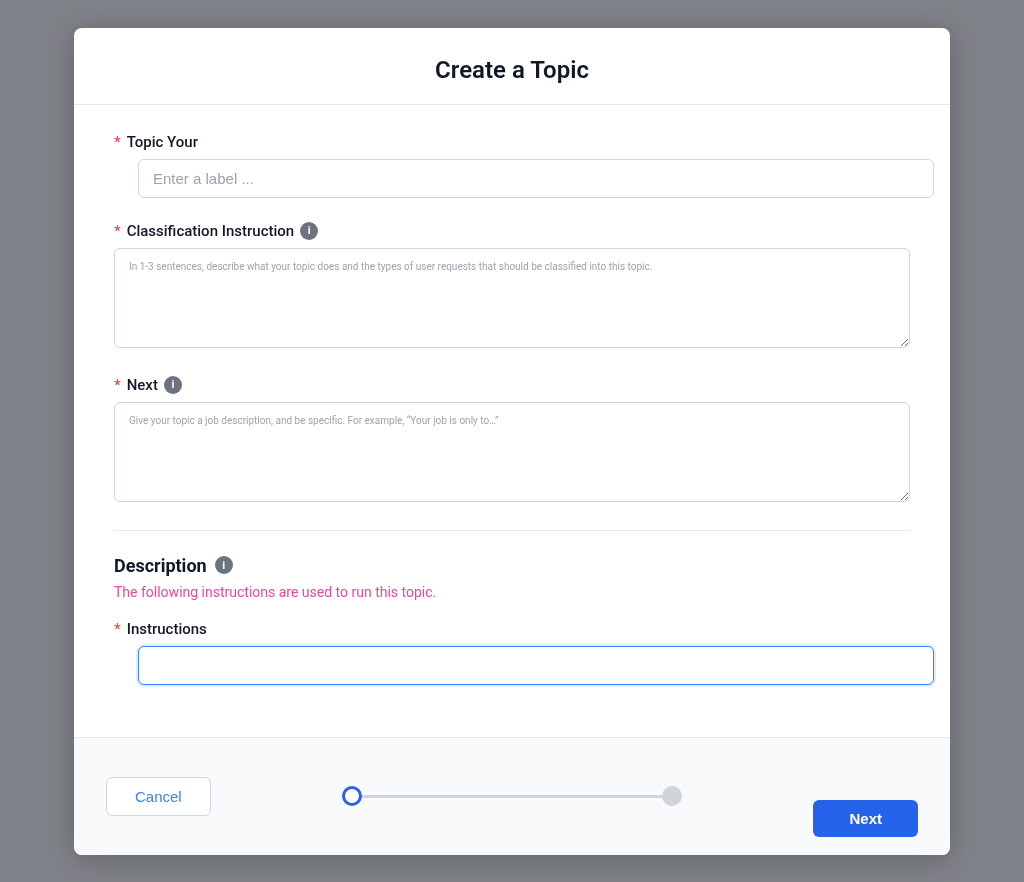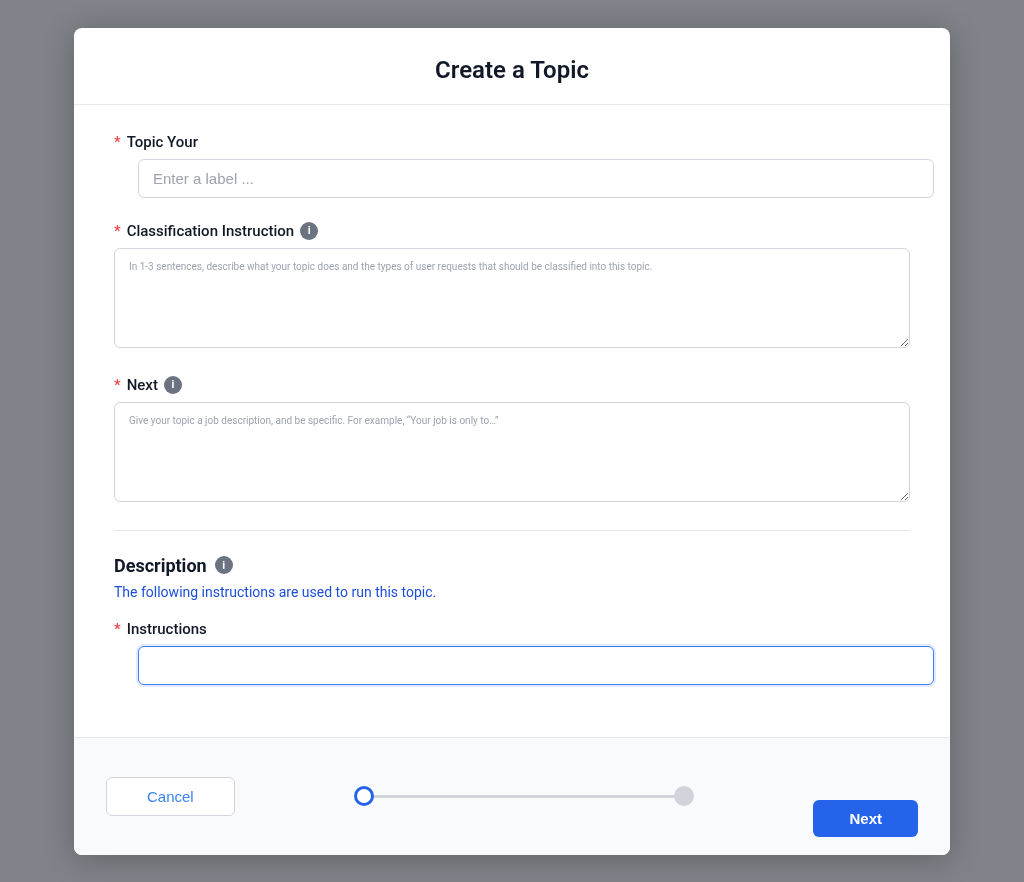--- a/index.html
+++ b/index.html
@@ -134,35 +134,35 @@
       align-items: center;
       gap: 8px;
       font-size: 18px;
       font-weight: 700;
       color: #111827;
       margin-bottom: 8px;
     }
 
     .section-desc {
       font-size: 14px;
-      color: #1d4ed8;
+      color: #ec4899;
       margin-bottom: 20px;
     }
 
     .modal-footer {
       padding: 18px 32px;
       border-top: 1px solid #e5e7eb;
       display: flex;
       align-items: center;
       justify-content: space-between;
       background: #f9fafb;
     }
 
     .btn-cancel {
-      padding: 10px 40px;
+      padding: 10px 28px;
       border: 1px solid #d1d5db;
       border-radius: 6px;
       background: #fff;
       color: #3b82f6;
       font-size: 15px;
       font-weight: 500;
       cursor: pointer;
     }
 
     .btn-next {

